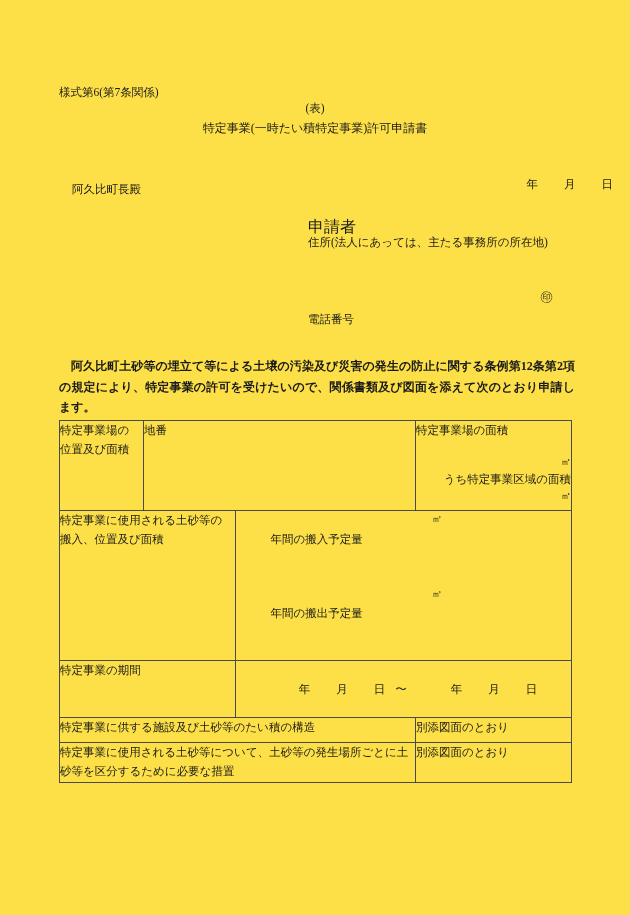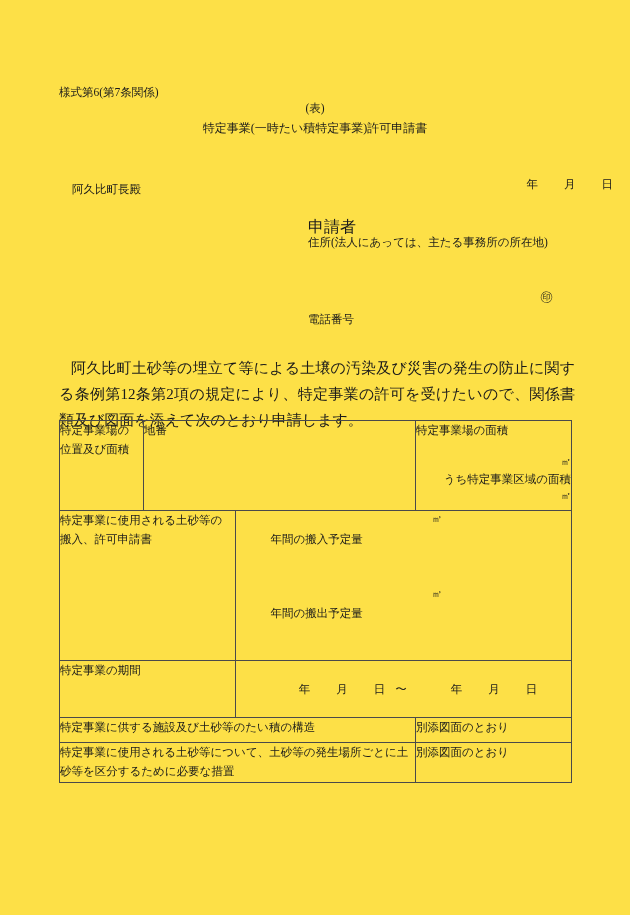--- a/index.html
+++ b/index.html
@@ -72,25 +72,26 @@
   }
   #applicant-tel {
     left: 308px; top: 311px;
     font-size: 11.5px;
   }
 
   
   #body-para {
     left: 59px; top: 356px;
     width: 516px;
-    font-size: 15px;
+    font-size: 12px;
     line-height: 1.72;
     text-align: justify;
     text-indent: 12px;
     white-space: normal;
+    font-weight: bold;
   }
 
   
   #form-table {
     position: absolute;
     left: 59px;
     top: 420px;
     width: 512px;
     border-collapse: collapse;
     table-layout: fixed;
@@ -195,21 +196,21 @@
           <span class="area-sub">うち特定事業区域の面積</span>
           <span class="area-unit">㎡</span>
         </td>
       </tr>
 
 
 
       <tr>
         <td class="two-line" colspan="2" style="height:39px;">
           <span style="display:block">特定事業に使用される土砂等の</span>
-          <span style="display:block">搬入、許可申請書</span>
+          <span style="display:block">搬入、位置及び面積</span>
         </td>
         <td class="two-line" colspan="3">
           <span class="vol-line">
             <span>年間の搬入予定量</span>
             <span class="vol-unit">㎥</span>
           </span>
           <span class="vol-line">
             <span>年間の搬出予定量</span>
             <span class="vol-unit">㎥</span>
           </span>

